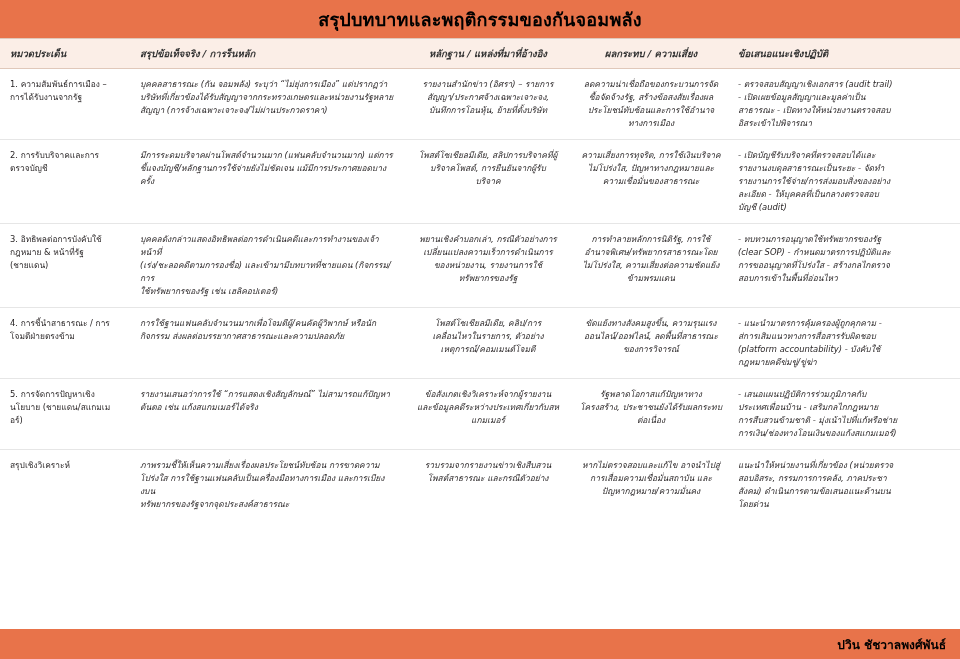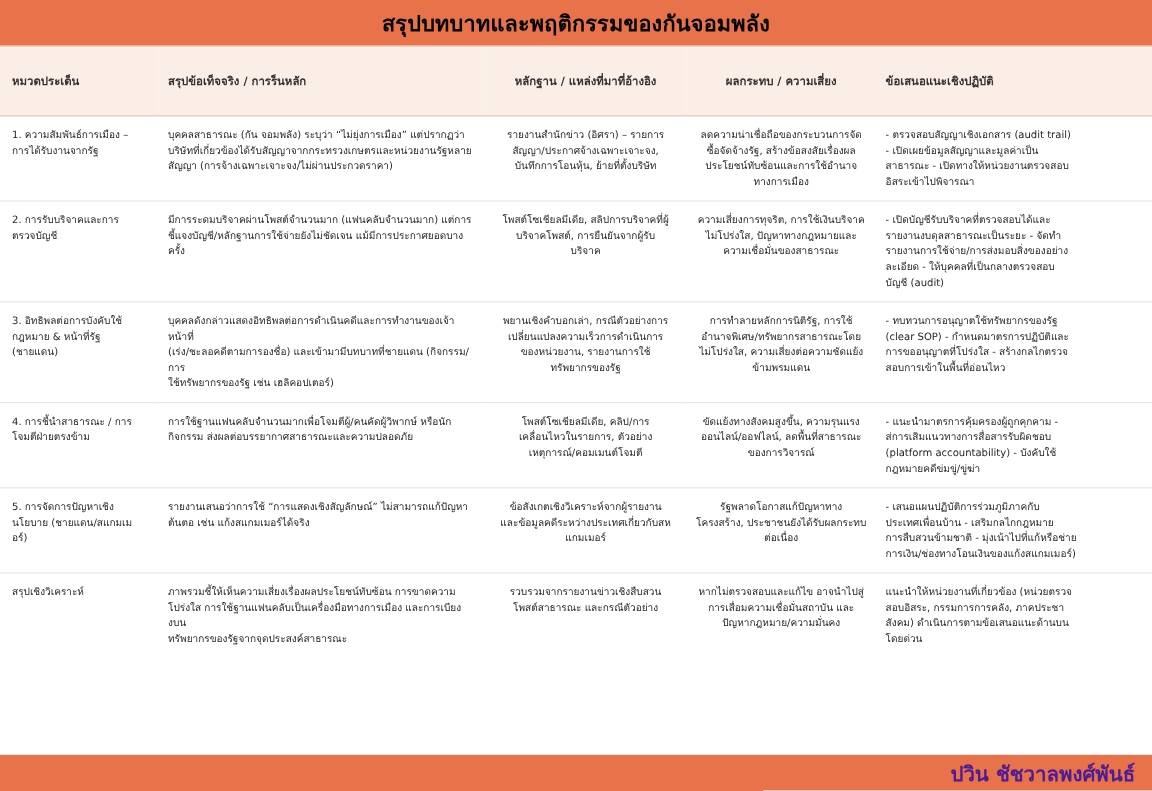--- a/index.html
+++ b/index.html
@@ -24,43 +24,44 @@
     justify-content: center;
     font-size: 18px;
     font-weight: bold;
     letter-spacing: .2px;
   }
   .footer-bar {
     position: absolute;
     left: 0; right: 0; bottom: 0;
     height: 30px;
     background: #e8734a;
-    color: #4c1d95;
+    color: #000000;
     display: flex;
     align-items: center;
     justify-content: flex-end;
     padding-right: 14px;
-    font-size: 17px;
+    font-size: 12px;
     font-weight: bold;
     padding-left: 36px;
   }
   table.matrix {
     width: 100%;
     border-collapse: collapse;
     table-layout: fixed;
   }
   .header-row td {
     background: #fbeee7;
     border-top: 1px solid #e0c8ba;
     border-bottom: 1px solid #e0c8ba;
     font-size: 9.5px;
     font-weight: bold;
     color: #333333;
-    padding: 21px 8px;
+    padding: 7px 8px;
     vertical-align: middle;
+    font-style: italic;
   }
   .header-row td.c0 { padding-left: 10px; }
   .body-wrap {
     position: absolute;
     top: 38px; left: 0; right: 0; bottom: 30px;
     overflow: hidden;
   }
   tbody td {
     font-size: 8.4px;
     line-height: 1.55;
@@ -74,21 +75,21 @@
   td.c1, td.c2, td.c3, td.c4 { text-align: left; }
   td.c2, td.c3 { text-align: center; }
   .col0 { width: 132px; }
   .col1 { width: 272px; }
   .col2 { width: 168px; }
   .col3 { width: 158px; }
   .col4 { width: 230px; }
   .hdr-c2, .hdr-c3 { text-align: center; }
   .hdr-c4 { text-align: left; }
   .topic { white-space: pre-line; }
-  .cell { white-space: pre-line; }
+  .cell { white-space: pre-line; font-style: italic; }
 </style>
 </head>
 <body>
 
 <div class="page">
 
   <div class="title-bar">
     <span>สรุปบทบาทและพฤติกรรมของกันจอมพลัง</span>
   </div>
 

